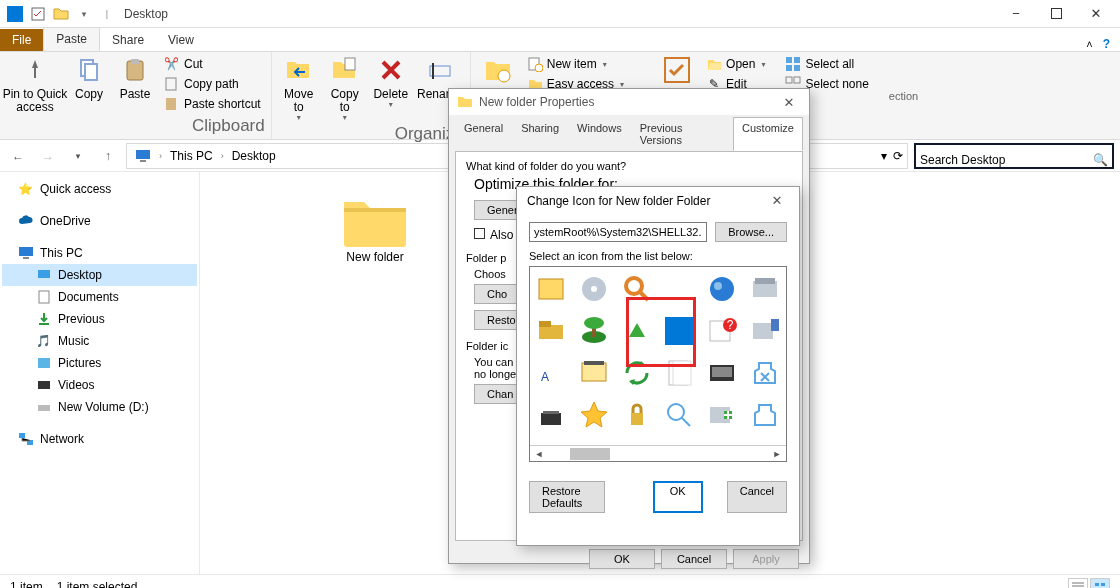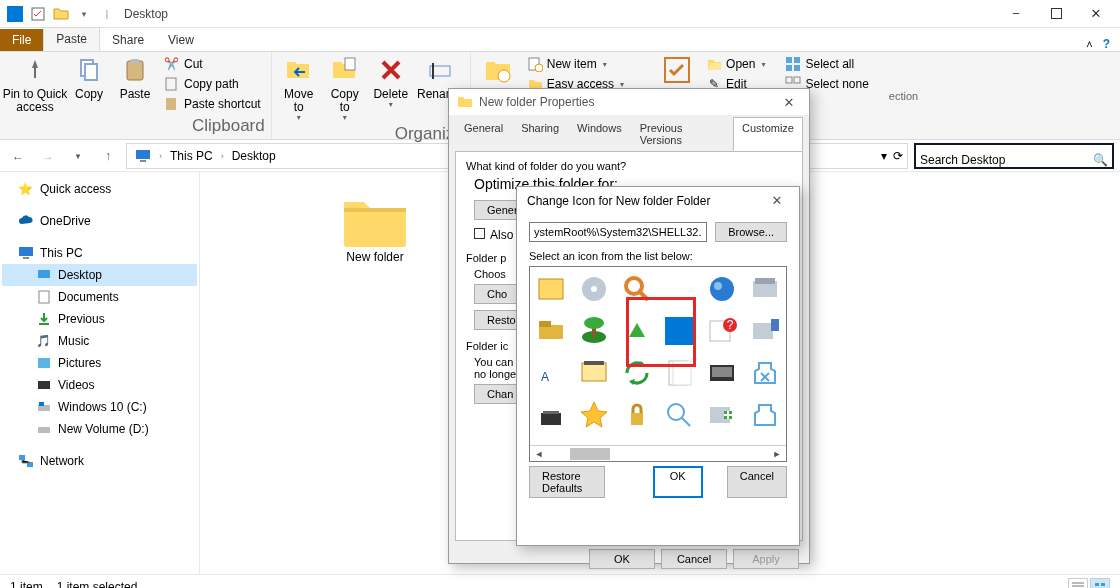--- a/index.html
+++ b/index.html
@@ -64,21 +64,21 @@
 .idlg-row{display:flex;gap:8px;margin-bottom:8px;align-items:center}
 .idlg-input{flex:1;border:1px solid #7a7a7a;padding:3px 4px;font-size:11px}
 .iconbox{border:1px solid #7a7a7a;height:196px;overflow:hidden;position:relative;padding:4px}
 .iconrows{display:flex;flex-direction:column;gap:6px}
 .iconrow{display:flex;gap:8px}
 .iconcell{width:36px;height:36px;display:flex;align-items:center;justify-content:center}
 .redsel{position:absolute;border:3px solid #e62727;left:96px;top:30px;width:70px;height:70px}
 .hscroll{position:absolute;bottom:0;left:0;right:0;height:16px;border-top:1px solid #ccc;display:flex;align-items:center;padding:0 2px}
 .arrow{width:14px;font-size:9px;text-align:center;color:#555}
 .thumb{width:40px;height:12px;background:#c2c2c2;margin-left:24px}
-.idlg-foot{display:flex;gap:24px;margin-top:4px}
+.idlg-foot{display:flex;gap:24px;margin-top:19px}
 svg{display:block}
 </style>
 </head>
 <body>
 
 <div class="titlebar">
   <div class="quickaccess">
     <div class="qa">
         <svg width="16" height="16">
           <rect width="16" height="16" fill="#0078d7"></rect>
@@ -400,29 +400,20 @@
           <svg width="14" height="14">
             <rect x="1" y="3" width="12" height="8" fill="#333"></rect>
           </svg>
         </div>
         <span>Videos</span>
       </div>
     <div class="sbitem sub">
         <div class="sb-ic">
           <svg width="14" height="14">
             <rect x="1" y="5" width="12" height="6" fill="#bbb"></rect>
-            <rect x="2" y="2" width="5" height="4" fill="#0078d7"></rect>
-          </svg>
-        </div>
-        <span>Windows 10 (C:)</span>
-      </div>
-    <div class="sbitem sub">
-        <div class="sb-ic">
-          <svg width="14" height="14">
-            <rect x="1" y="5" width="12" height="6" fill="#bbb"></rect>
           </svg>
         </div>
         <span>New Volume (D:)</span>
       </div>
     <div style="height:10px"></div>
     <div class="sbitem">
         <div class="sb-ic">
           <svg width="16" height="14">
             <rect x="1" y="1" width="6" height="5" fill="#3a9ee6"></rect>
             <rect x="9" y="8" width="6" height="5" fill="#3a9ee6"></rect>

